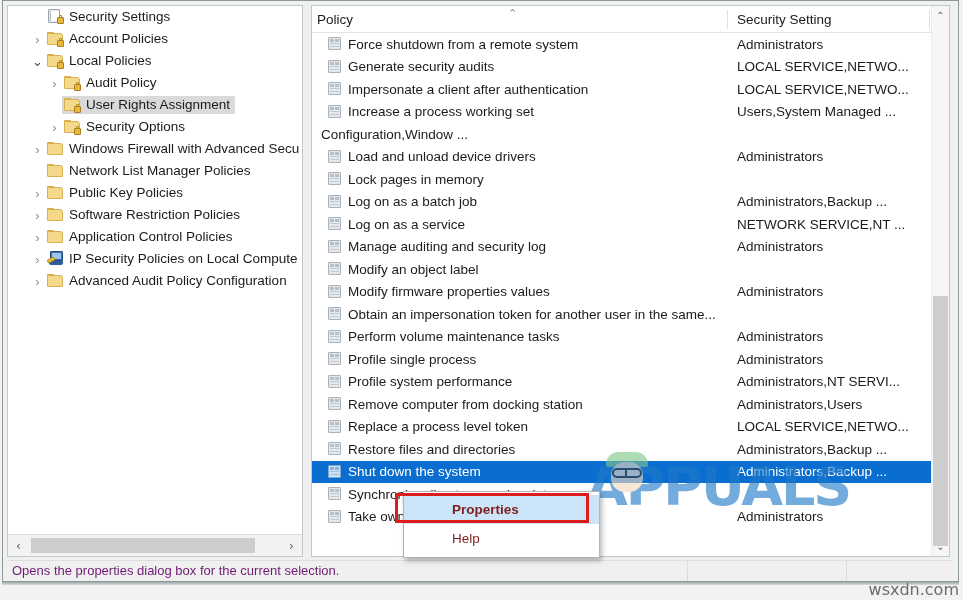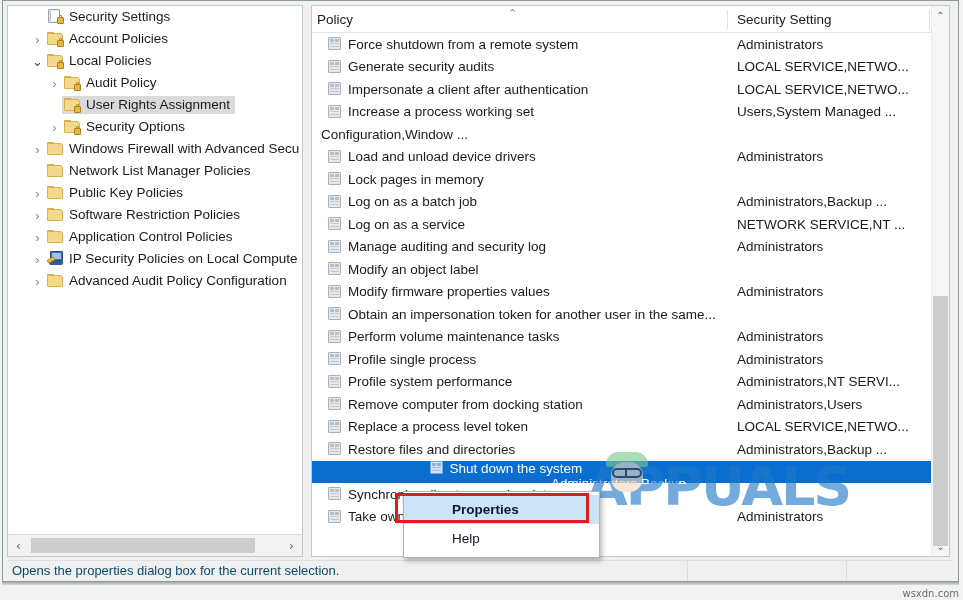--- a/index.html
+++ b/index.html
@@ -266,21 +266,21 @@
   .row {
     position: relative;
     height: 22.5px;
     display: flex;
     align-items: center;
     font-size: 13.5px;
     color: #1b1b1b;
     white-space: nowrap;
     cursor: default;
   }
-  .row.selected { background: #0a6ed1; color: #ffffff; flex-direction: column; }
+  .row.selected { background: #0a6ed1; color: #ffffff; }
   .row .cell-policy {
     width: 416px;
     display: flex;
     align-items: center;
     padding-left: 16px;
     overflow: hidden;
   }
   .row .cell-setting {
     flex: 1;
     padding-left: 9px;
@@ -349,21 +349,21 @@
     box-shadow: 2px 3px 5px rgba(0,0,0,0.28);
     padding: 3px 0 4px 0;
     z-index: 40;
   }
   .menu-item {
     height: 29px;
     display: flex;
     align-items: center;
     padding-left: 48px;
     font-size: 13.5px;
-    color: #0f172a;
+    color: #7f1d1d;
     cursor: default;
   }
   .menu-item.bold { font-weight: bold; }
   .menu-item.highlight {
     background: #cce4f7;
   }
   .menu-highlight-box {
     position: absolute;
     left: 395px; top: 493px;
     width: 194px; height: 30px;
@@ -423,21 +423,21 @@
   
   .status-bar {
     position: absolute;
     left: 7px; top: 560px;
     width: 945px; height: 20px;
     background: #f0f0f0;
     border-top: 1px solid #dfdfdf;
     display: flex;
     align-items: center;
     font-size: 13px;
-    color: #0c4a6e;
+    color: #701a75;
   }
   .status-main {
     width: 681px;
     padding-left: 5px;
     height: 20px;
     display: flex; align-items: center;
     position: relative;
   }
   .status-main:after {
     content:""; position:absolute; right:0; top:0; bottom:0; width:1px; background:#dcdcdc;
@@ -446,21 +446,21 @@
     width: 159px; height: 20px; position: relative;
   }
   .status-pane2:after {
     content:""; position:absolute; right:0; top:0; bottom:0; width:1px; background:#dcdcdc;
   }
   .status-pane3 { flex: 1; height: 20px; }
 
   .site-credit {
     position: absolute;
     right: 4px; bottom: 1px;
-    font-size: 10px;
+    font-size: 16px;
     color: #6d6d6d;
     font-family: "DejaVu Sans", sans-serif;
     z-index: 60;
   }
 </style>
 </head>
 <body>
 
 <div id="app">
 

